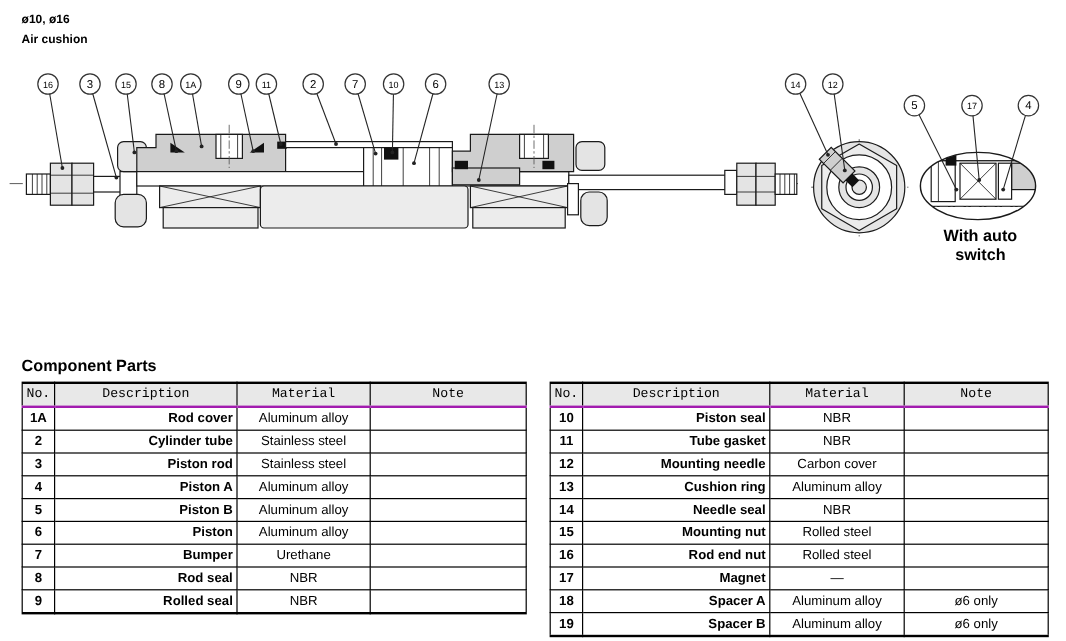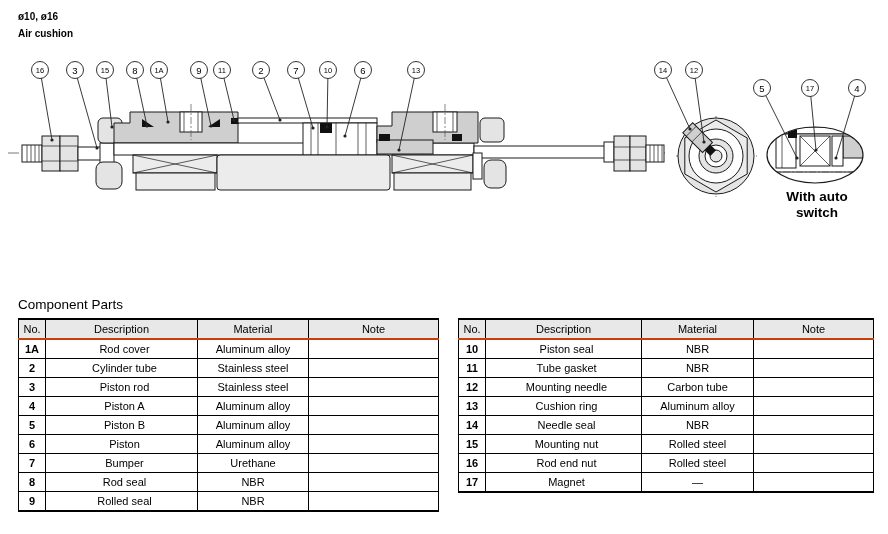--- a/index.html
+++ b/index.html
@@ -8,40 +8,40 @@
     font-family:"Liberation Sans","DejaVu Sans",sans-serif;color:#000;
     overflow:hidden;
   }
   .page-title{
     position:absolute;left:18px;top:8px;
     font-size:10px;font-weight:bold;line-height:17px;white-space:pre;
   }
   #drawing{position:absolute;left:0;top:0;}
   .section-heading{
     position:absolute;left:18px;top:297px;
-    font-size:13.5px;font-weight:normal;text-align:center;
+    font-size:13.5px;font-weight:bold;text-align:center;
   }
   .table-wrap{position:absolute;top:318px;}
   .table-wrap.left{left:18px;}
   .table-wrap.right{left:458px;}
   table.parts-table{
     border-collapse:collapse;table-layout:fixed;
     font-size:11px;border-top:2px solid #000;border-bottom:2px solid #000;
     border-left:1px solid #000;border-right:1px solid #000;
   }
   table.parts-table th{
     background:#e8e8e8;font-weight:normal;
   }
   table.parts-table th,table.parts-table td{
     border:1px solid #000;height:18px;padding:0 3px;
     text-align:center;overflow:hidden;white-space:nowrap;
   }
-  table.parts-table thead th{border-bottom:2px solid #c2410c;}
+  table.parts-table thead th{border-bottom:2px solid #a21caf;font-family:Liberation Mono, monospace;}
   table.parts-table td.no{font-weight:bold;}
-  table.parts-table td.desc{text-align:center;padding-left:9px;font-weight:normal;}
+  table.parts-table td.desc{text-align:right;padding-left:9px;font-weight:bold;}
 
   
   .gr{fill:#cfcfcf;stroke:#1a1a1a;stroke-width:1;}
   .lt{fill:#e4e4e4;stroke:#1a1a1a;stroke-width:1;}
   .lt2{fill:#ececec;stroke:#1a1a1a;stroke-width:1;}
   .wh{fill:#fff;stroke:#1a1a1a;stroke-width:1;}
   .bk{fill:#111;stroke:none;}
   .thin{stroke:#1a1a1a;stroke-width:0.7;fill:none;}
   .cl{stroke:#555;stroke-width:0.8;stroke-dasharray:11 3 3 3;fill:none;}
   .cl2{stroke:#555;stroke-width:0.7;stroke-dasharray:7 2 2 2;fill:none;}
@@ -402,21 +402,21 @@
         </tr>
         <tr>
           <td class="no">11</td>
           <td class="desc">Tube gasket</td>
           <td class="mat">NBR</td>
           <td class="note"></td>
         </tr>
         <tr>
           <td class="no">12</td>
           <td class="desc">Mounting needle</td>
-          <td class="mat">Carbon tube</td>
+          <td class="mat">Carbon cover</td>
           <td class="note"></td>
         </tr>
         <tr>
           <td class="no">13</td>
           <td class="desc">Cushion ring</td>
           <td class="mat">Aluminum alloy</td>
           <td class="note"></td>
         </tr>
         <tr>
           <td class="no">14</td>
@@ -435,15 +435,27 @@
           <td class="desc">Rod end nut</td>
           <td class="mat">Rolled steel</td>
           <td class="note"></td>
         </tr>
         <tr>
           <td class="no">17</td>
           <td class="desc">Magnet</td>
           <td class="mat">—</td>
           <td class="note"></td>
         </tr>
+        <tr>
+          <td class="no">18</td>
+          <td class="desc">Spacer A</td>
+          <td class="mat">Aluminum alloy</td>
+          <td class="note">ø6 only</td>
+        </tr>
+        <tr>
+          <td class="no">19</td>
+          <td class="desc">Spacer B</td>
+          <td class="mat">Aluminum alloy</td>
+          <td class="note">ø6 only</td>
+        </tr>
       </tbody>
   </table>
 </div>
 
 </body></html>

